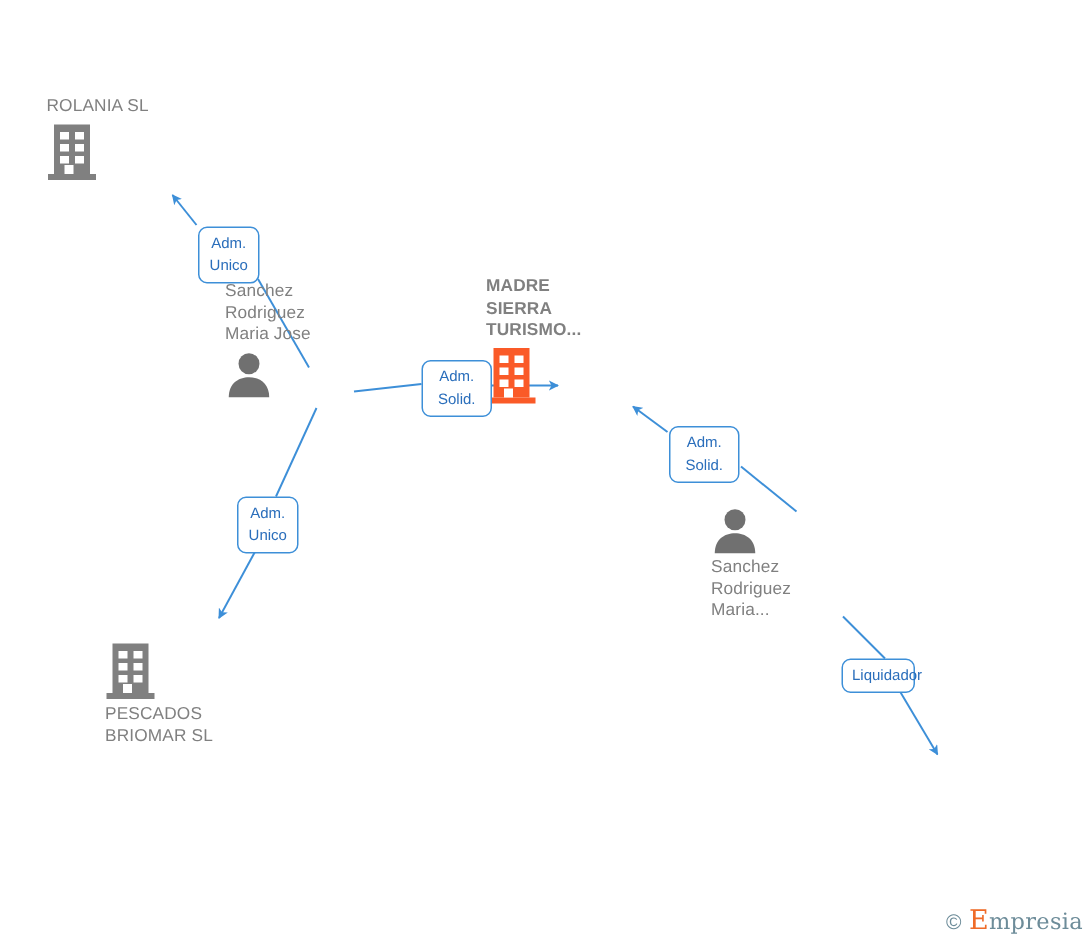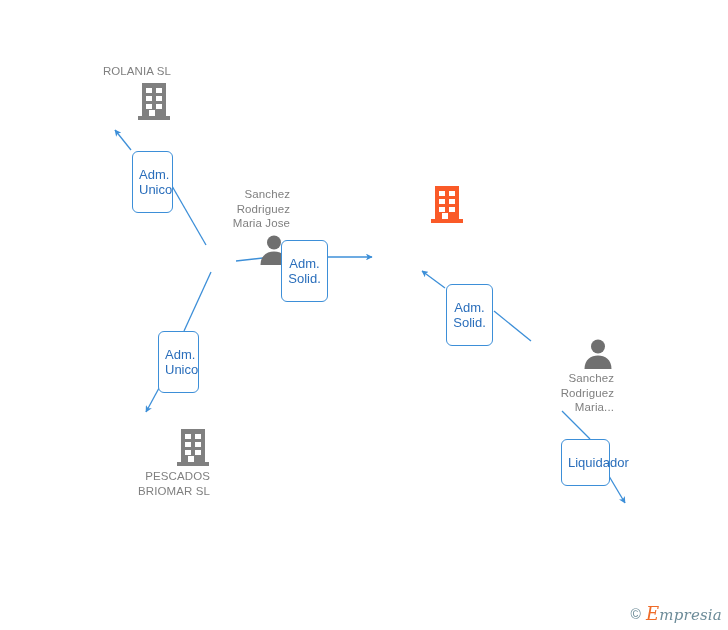--- a/index.html
+++ b/index.html
@@ -22,21 +22,21 @@
     left: 0;
     top: 0;
     width: 728px;
     height: 630px;
   }
   
   .node {
     position: absolute;
     width: 140px;
     margin-left: -70px;
-    text-align: right;
+    text-align: left;
     z-index: 3;
   }
   .node .icon-wrap {
     display: block;
     line-height: 0;
   }
   .node svg {
     display: inline-block;
   }
   .node-label {
@@ -60,24 +60,24 @@
     line-height: 14.5px;
   }
   
   .rel-box {
     position: absolute;
     box-sizing: border-box;
     background: #ffffff;
     border: 1.3px solid #3d8fd8;
     border-radius: 6px;
     color: #2a6ebb;
-    font-size: 13px;
+    font-size: 10px;
     line-height: 15px;
     text-align: center;
-    padding: 15px 6px;
+    padding: 3px 6px;
     white-space: pre-line;
     z-index: 5;
   }
   
   #watermark {
     position: absolute;
     right: 6px;
     bottom: 7px;
     display: flex;
     align-items: center;
@@ -85,21 +85,20 @@
     z-index: 6;
     user-select: none;
   }
   #watermark .copy {
     font-size: 14px;
     color: #6d8c99;
     line-height: 1;
   }
   #watermark .brand {
     font-family: "DejaVu Serif", serif;
-    font-style: italic;
     font-size: 15px;
     line-height: 1;
     color: #6d8c99;
     letter-spacing: 0.2px;
   }
   #watermark .brand .cap {
     color: #ef6b28;
     font-size: 18px;
   }
 </style>
@@ -178,20 +177,23 @@
 Maria Jose</span>
     <span class="icon-wrap">
       <svg width="32" height="32" viewBox="0 0 32 32" xmlns="http://www.w3.org/2000/svg">
         <circle cx="16" cy="9.5" r="7" fill="#707070"></circle>
         <path d="M 2.5 32 C 2.5 22.5 9 18.5 16 18.5 C 23 18.5 29.5 22.5 29.5 32 Z" fill="#707070"></path>
       </svg>
     </span>
   </div>
 
   <div class="node" style="left:394px; top:184px;">
+    <span class="node-label above highlight">MADRE
+SIERRA
+TURISMO...</span>
     <span class="icon-wrap">
       <svg width="34" height="40" viewBox="0 0 34 40" xmlns="http://www.w3.org/2000/svg">
         <rect x="5" y="2" width="24" height="33" fill="#FA5A28"></rect>
         <rect x="1" y="35" width="32" height="4" fill="#FA5A28"></rect>
         <rect x="9" y="7" width="6" height="5" fill="#ffffff"></rect>
         <rect x="19" y="7" width="6" height="5" fill="#ffffff"></rect>
         <rect x="9" y="15" width="6" height="5" fill="#ffffff"></rect>
         <rect x="19" y="15" width="6" height="5" fill="#ffffff"></rect>
         <rect x="9" y="23" width="6" height="5" fill="#ffffff"></rect>
         <rect x="19" y="23" width="6" height="5" fill="#ffffff"></rect>

